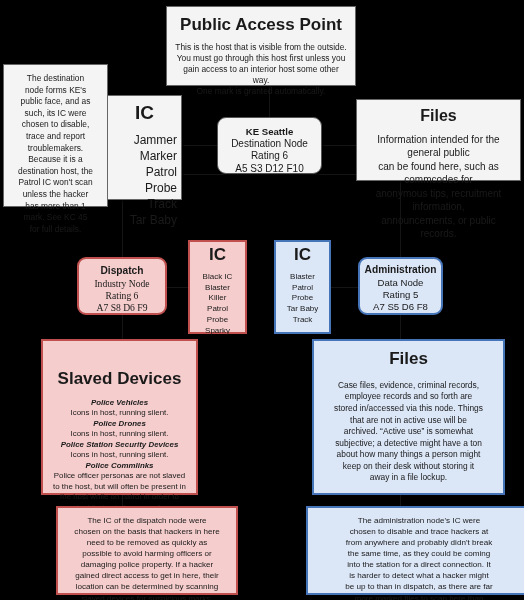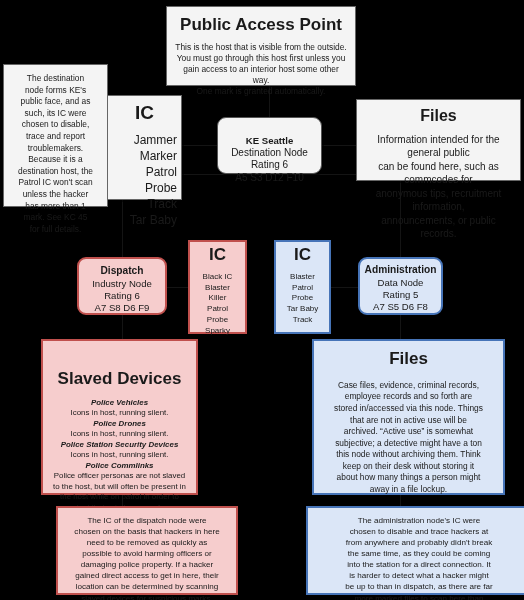--- a/index.html
+++ b/index.html
@@ -59,31 +59,31 @@
   #pub-access .ttl{font-size:17px;margin-bottom:7px;}
   #pub-access .body{font-size:8.4px;line-height:1.32;}
 
   #note-dest{left:3px;top:64px;width:105px;height:143px;padding:8px 5px 0 5px;}
   #note-dest .body{font-size:8.4px;line-height:1.38;}
 
   #ic-top{left:107px;top:95px;width:75px;height:105px;padding:6px 4px 0 4px;}
   #ic-top .ttl{font-size:19px;margin-bottom:8px;}
   #ic-top .body{font-size:12px;line-height:1.34;text-align:right;}
 
-  #ke-seattle{left:217px;top:117px;width:105px;height:57px;padding:17px 4px 0 4px;}
+  #ke-seattle{left:217px;top:117px;width:105px;height:57px;padding:8px 4px 0 4px;}
   #ke-seattle .ttl{font-size:9.6px;margin-bottom:1px;}
   #ke-seattle .body{font-size:10px;line-height:1.22;}
 
   #files-top{left:356px;top:99px;width:165px;height:82px;padding:7px 7px 0 7px;}
   #files-top .ttl{font-size:16px;margin-bottom:7px;}
   #files-top .body{font-size:10px;line-height:1.35;}
 
   #dispatch{left:77px;top:257px;width:90px;height:58px;padding:6px 3px 0 3px;}
   #dispatch .ttl{font-size:10.2px;margin-bottom:1px;}
-  #dispatch .body{font-size:9.6px;line-height:1.24;}
+  #dispatch .body{font-size:9.6px;line-height:1.24;font-family:Liberation Serif, serif;}
 
   #ic-red{left:188px;top:240px;width:59px;height:94px;padding:3px 3px 0 3px;}
   #ic-red .ttl{font-size:17px;margin-bottom:7px;}
   #ic-red .body{font-size:8px;line-height:1.35;}
 
   #ic-blue{left:274px;top:240px;width:57px;height:94px;padding:3px 3px 0 3px;}
   #ic-blue .ttl{font-size:17px;margin-bottom:7px;}
   #ic-blue .body{font-size:8px;line-height:1.35;}
 
   #administration{left:358px;top:257px;width:85px;height:58px;padding:5px 3px 0 3px;}
@@ -247,23 +247,22 @@
 
   <div class="node sq-blue" id="files-bot">
     <span class="ttl">Files</span>
     <span class="body">
         <span class="ln">Case files, evidence, criminal records,</span>
         <span class="ln">employee records and so forth are</span>
         <span class="ln">stored in/accessed via this node. Things</span>
         <span class="ln">that are not in active use will be</span>
         <span class="ln">archived. “Active use” is somewhat</span>
         <span class="ln">subjective; a detective might have a ton</span>
-        <span class="ln">this node without archiving them. Think</span>
+        <span class="ln">about how many things a person might</span>
         <span class="ln">keep on their desk without storing it</span>
-        <span class="ln">about how many things a person might</span>
         <span class="ln">away in a file lockup.</span>
       </span>
   </div>
 
   <div class="node sq-red" id="note-dispatch">
     <span class="body">
         <span class="ln">The IC of the dispatch node were</span>
         <span class="ln">chosen on the basis that hackers in here</span>
         <span class="ln">need to be removed as quickly as</span>
         <span class="ln">possible to avoid harming officers or</span>

